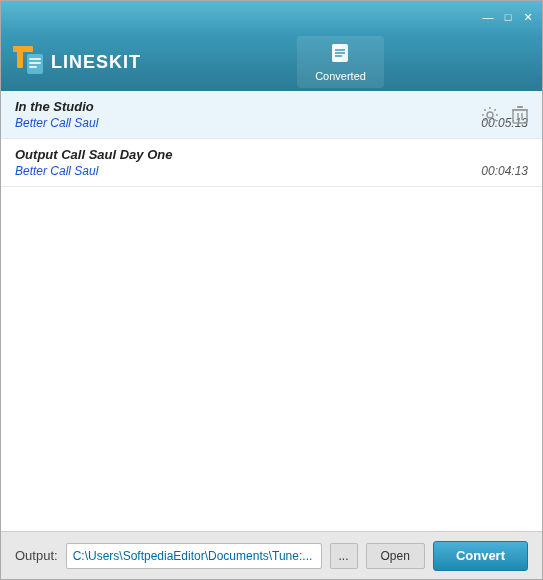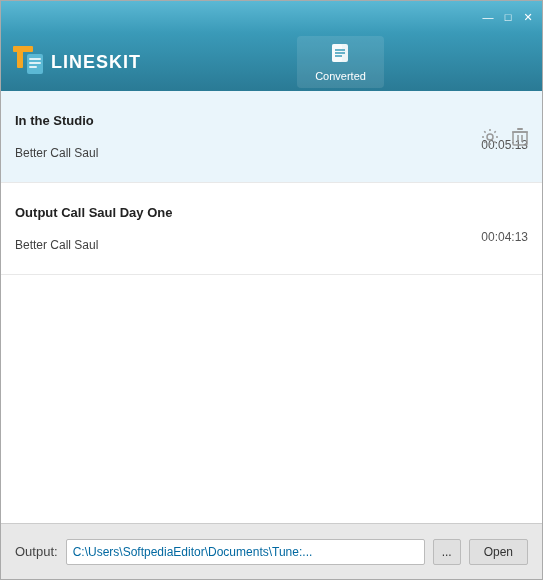--- a/index.html
+++ b/index.html
@@ -111,47 +111,47 @@
     
     .content {
       flex: 1;
       background: white;
       overflow-y: auto;
       padding: 0;
     }
 
     
     .file-item {
-      padding: 22px 14px;
+      padding: 8px 14px;
       border-bottom: 1px solid #e8e8e8;
       position: relative;
+      font-style: italic;
     }
     .file-item:nth-child(odd) {
       background: #eaf5fb;
     }
     .file-item:nth-child(even) {
       background: white;
     }
 
     .file-title {
       font-weight: bold;
       color: #222;
       font-size: 13px;
       margin-bottom: 2px;
     }
     .file-meta {
       display: flex;
       align-items: center;
       gap: 0;
     }
     .file-show {
-      color: #404040;
+      color: #1d4ed8;
       font-size: 12px;
       flex: 1;
-      margin-top: 16px;
     }
     .file-duration {
       color: #555;
       font-size: 12px;
       margin-left: 100px;
     }
     .file-actions {
       position: absolute;
       right: 10px;
       top: 50%;
@@ -166,21 +166,21 @@
       align-items: center;
       justify-content: center;
       cursor: pointer;
       color: #888;
       font-size: 16px;
     }
 
     
     .footer {
       background: #e8e8e8;
-      height: 56px;
+      height: 48px;
       display: flex;
       align-items: center;
       padding: 0 14px;
       gap: 8px;
       flex-shrink: 0;
       border-top: 1px solid #ccc;
     }
     .output-label {
       color: #444;
       font-size: 13px;
@@ -317,15 +317,16 @@
       </div>
     </div>
 
   </div>
 
   <div class="footer">
     <span class="output-label">Output:</span>
     <div class="output-path">C:\Users\SoftpediaEditor\Documents\Tune:...</div>
     <button class="browse-btn">...</button>
     <button class="open-btn">Open</button>
+    <button class="convert-btn">Convert</button>
   </div>
 
 </div>
 
 </body></html>

